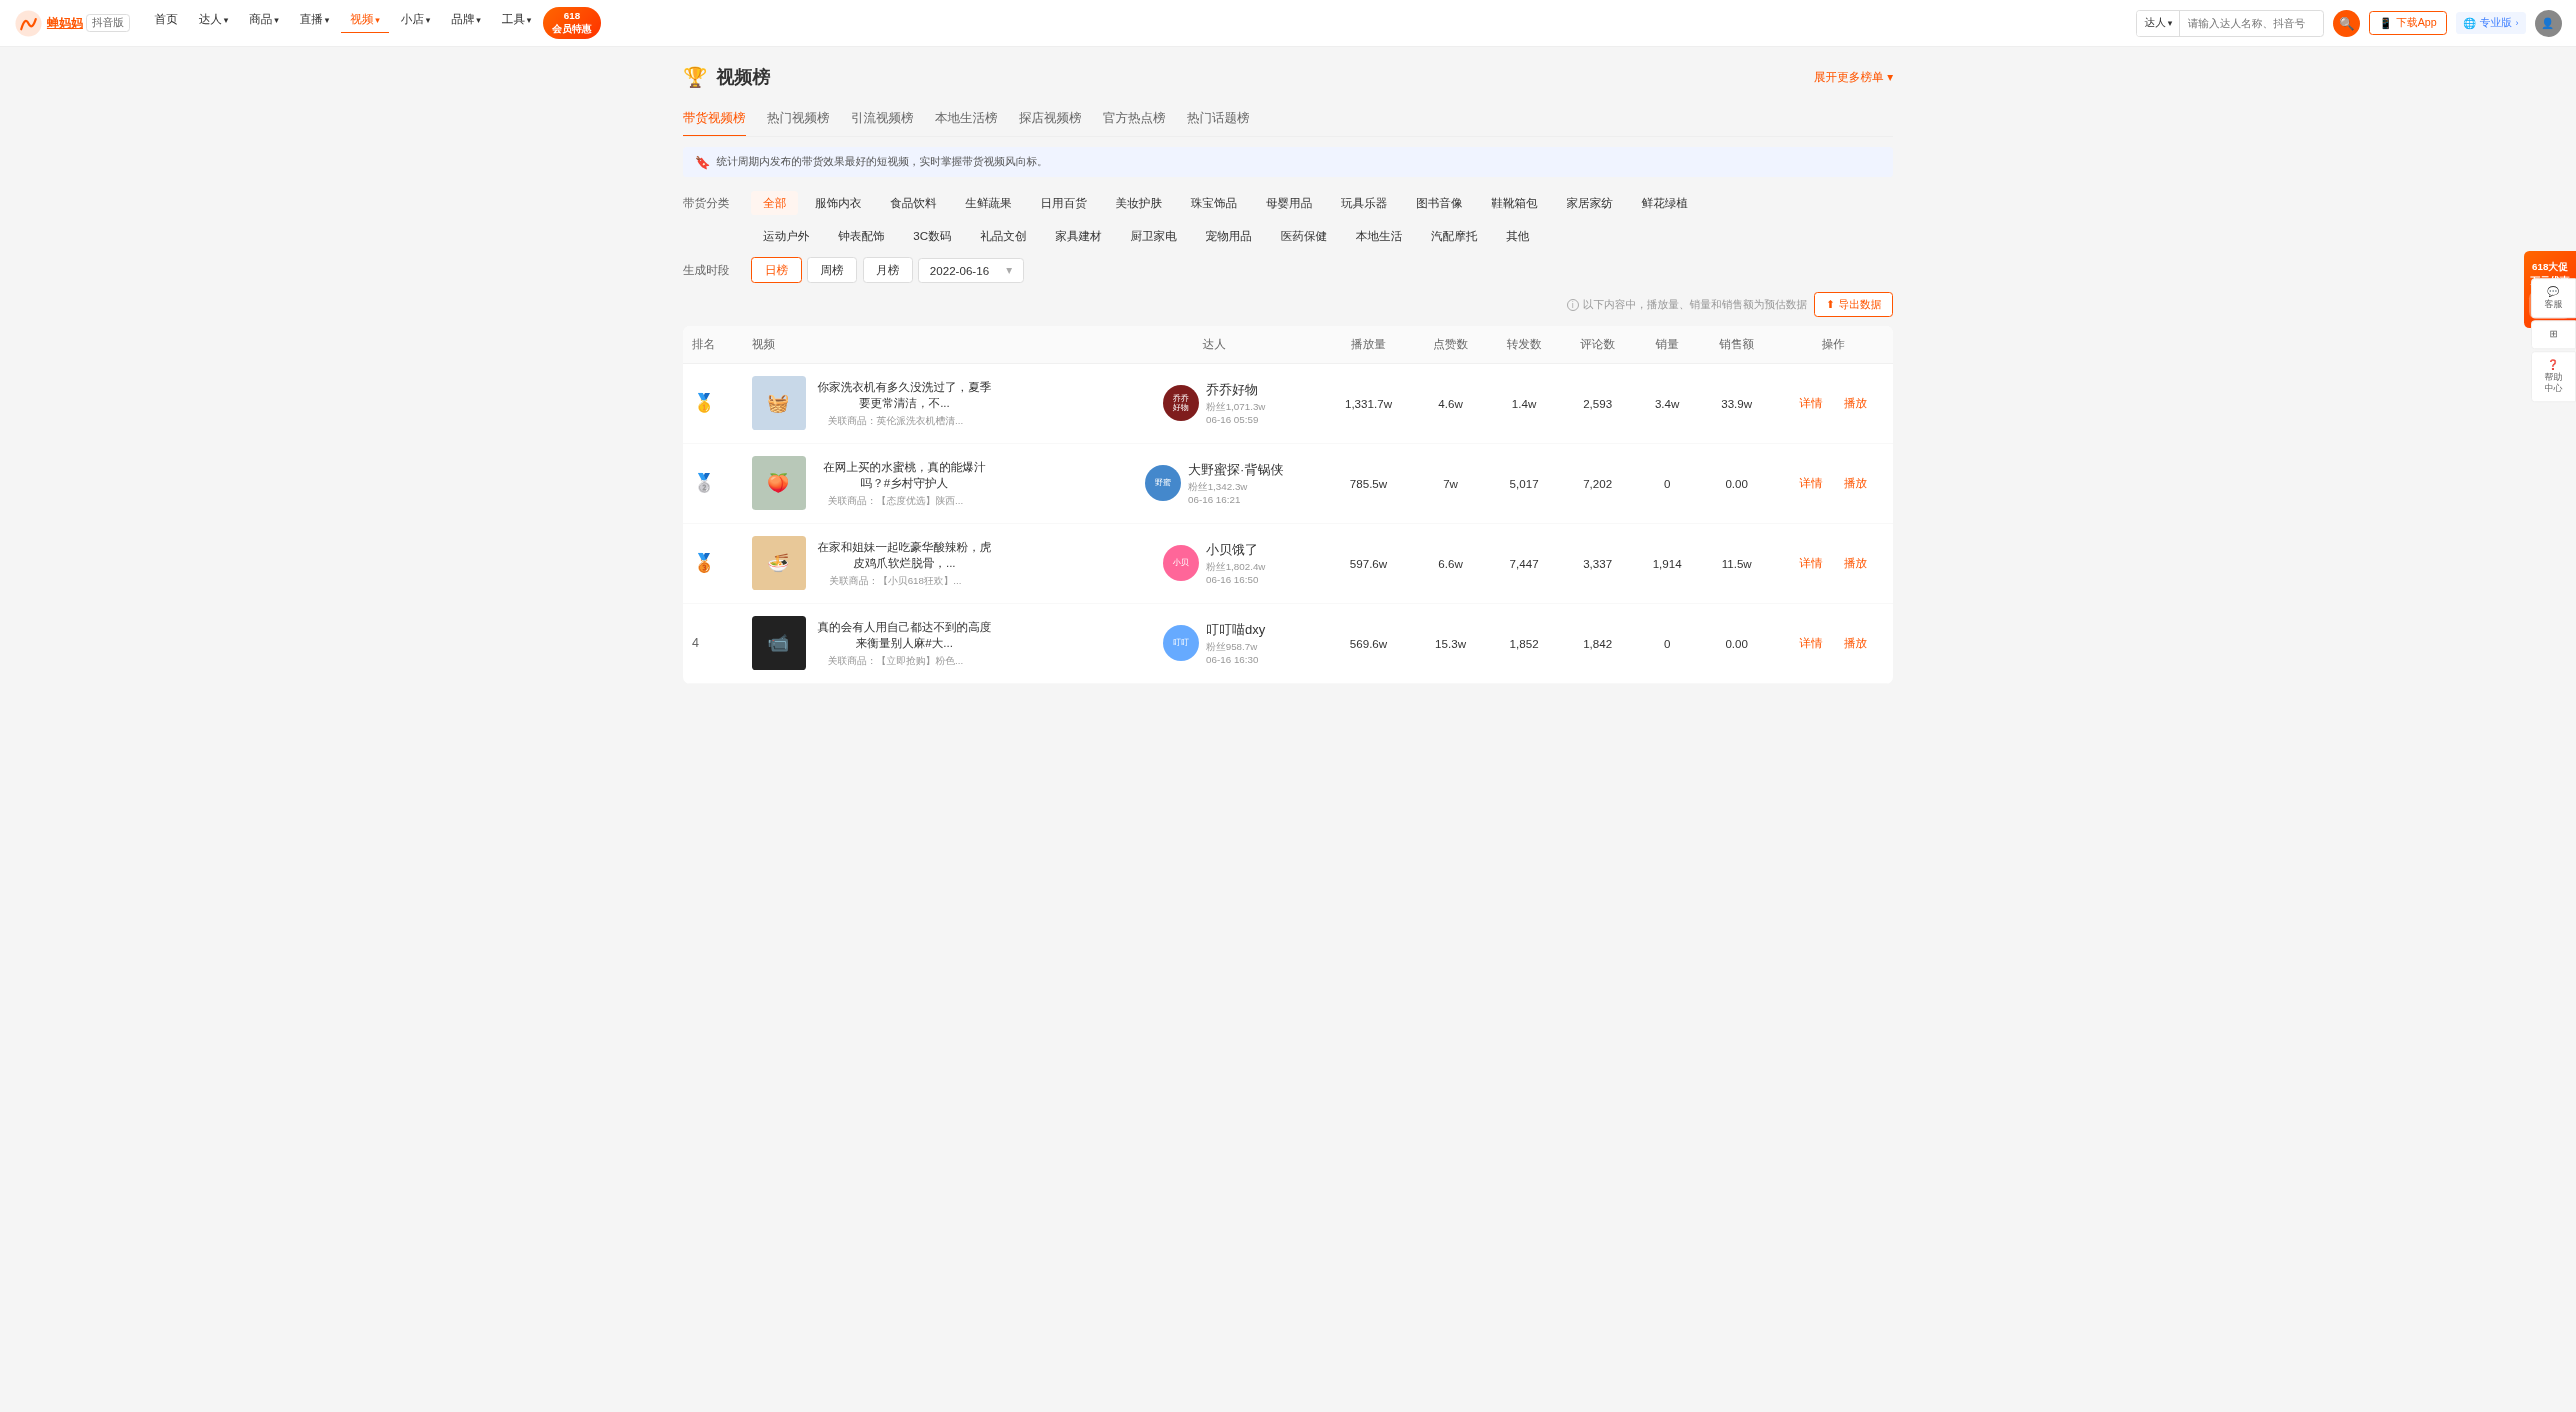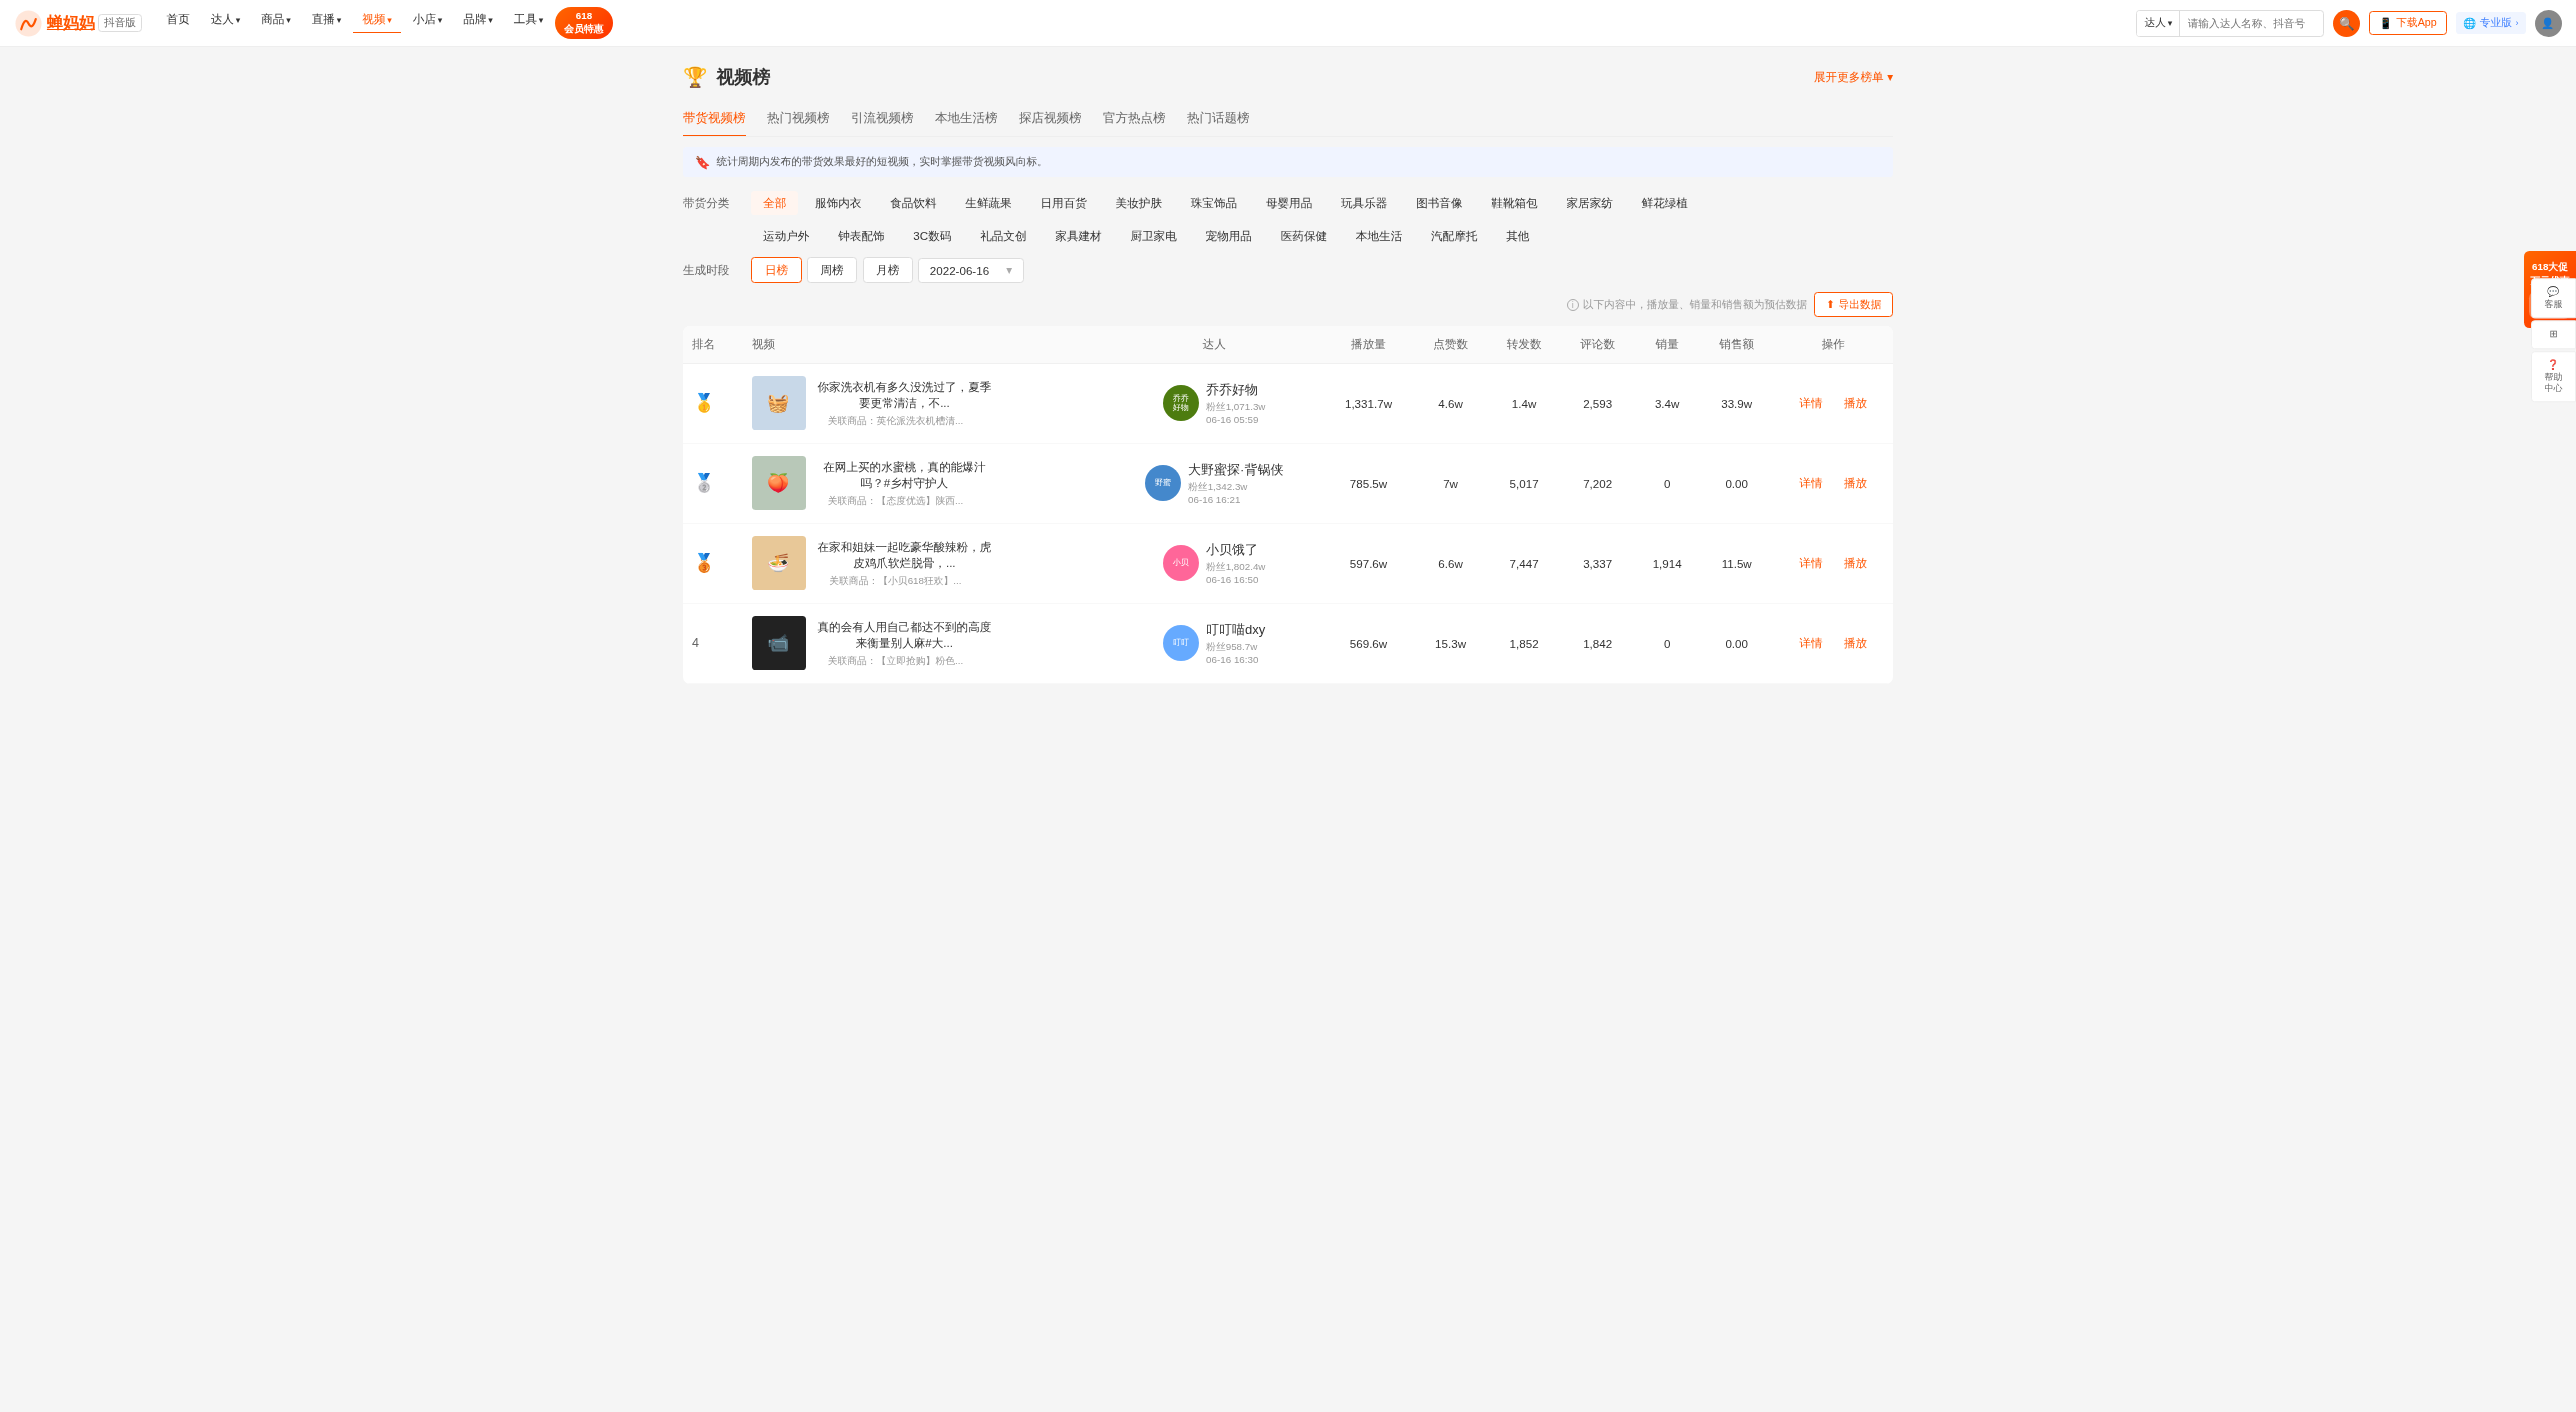--- a/index.html
+++ b/index.html
@@ -2,21 +2,21 @@
 <html style="font-size:14.3px"><head>
   <meta charset="utf-8">
   <style>
     * { box-sizing: border-box; margin: 0; padding: 0; }
     body { font-family: -apple-system, BlinkMacSystemFont, "PingFang SC", "Microsoft YaHei", sans-serif; background: #f5f5f5; font-size: 11.6px; color: #333; }
 
     
     .nav { background: #fff; display: flex; align-items: center; height: 47px; padding: 0 14.3px; border-bottom: 0.9px solid #eee; position: sticky; top: 0; z-index: 100; }
     .nav-logo { display: flex; align-items: center; margin-right: 16px; }
     .nav-logo-icon { width: 29px; height: 29px; }
-    .nav-logo-text { font-size: 16px; font-weight: bold; color: #ff5500; margin-left: 3.6px; text-decoration: underline; }
+    .nav-logo-text { font-size: 12px; font-weight: bold; color: #ff5500; margin-left: 3.6px; text-decoration: underline; }
     .nav-version { font-size: 10.7px; color: #666; border: 0.9px solid #ddd; border-radius: 3.6px; padding: 0.9px 4.5px; margin-left: 3.6px; cursor: pointer; }
     .nav-menu { display: flex; align-items: flex-start; gap: 3px; flex: 1; }
     .nav-item { padding: 5.4px 9px; font-size: 11.6px; color: #333; cursor: pointer; white-space: nowrap; border-radius: 3.6px; display: flex; align-items: center; gap: 1.8px; }
     .nav-item.active { color: #ff5500; border-bottom: 1.8px solid #ff5500; border-radius: 0; }
     .nav-618 { background: linear-gradient(135deg, #ff6600, #ff3300); border-radius: 18px; padding: 3.6px 9px; display: flex; align-items: center; cursor: pointer; }
     .nav-right { display: flex; align-items: center; gap: 9px; margin-left: auto; }
     .nav-search-btn { width: 27px; height: 27px; background: #ff5500; border-radius: 50%; display: flex; align-items: center; justify-content: center; cursor: pointer; color: #fff; font-size: 12.5px; }
     .nav-download { border: 0.9px solid #ff5500; color: #ff5500; border-radius: 3.6px; padding: 3.6px 9px; font-size: 10.7px; cursor: pointer; display: flex; align-items: center; gap: 3.6px; }
     .nav-pro { display: flex; align-items: center; gap: 3.6px; background: #f0f5ff; border-radius: 3.6px; padding: 3.6px 7.2px; font-size: 10.7px; cursor: pointer; color: #4080ff; }
     .nav-avatar { width: 27px; height: 27px; border-radius: 50%; background: #999; overflow: hidden; cursor: pointer; }
@@ -94,21 +94,21 @@
     
     .action-detail { color: #ff5500; cursor: pointer; font-size: 11.6px; margin-right: 7.2px; }
     .action-play { color: #ff5500; cursor: pointer; font-size: 11.6px; margin-left: 11px; }
 
     
     .float-right { position: fixed; right: 0; top: 50%; transform: translateY(-50%); display: flex; flex-direction: column; gap: 1.8px; z-index: 200; }
     .float-btn { background: #fff; border: 0.9px solid #eee; border-radius: 3.6px 0 0 3.6px; padding: 7.2px 5.4px; font-size: 9.8px; color: #666; cursor: pointer; text-align: center; width: 45px; display: flex; flex-direction: column; align-items: center; gap: 1.8px; }
     .float-618 { background: linear-gradient(135deg, #ff6600, #ff3300); color: #fff; border-radius: 5.4px 0 0 5.4px; padding: 9px 5.4px; font-size: 9.8px; width: 52px; text-align: center; cursor: pointer; position: fixed; right: 0; top: 269px; z-index: 200; }
 
     
-    .avatar-qiqiu { background: #4d7c0f; }
+    .avatar-qiqiu { background: #7f1d1d; }
     .avatar-daye { background: #4488cc; }
     .avatar-xiaobei { background: #ff6699; }
     .avatar-dida { background: #66aaff; }
   </style>
 </head>
 <body>
 
 <nav class="nav">
   <div class="nav-logo">
     <svg class="nav-logo-icon" viewBox="0 0 40 40">

